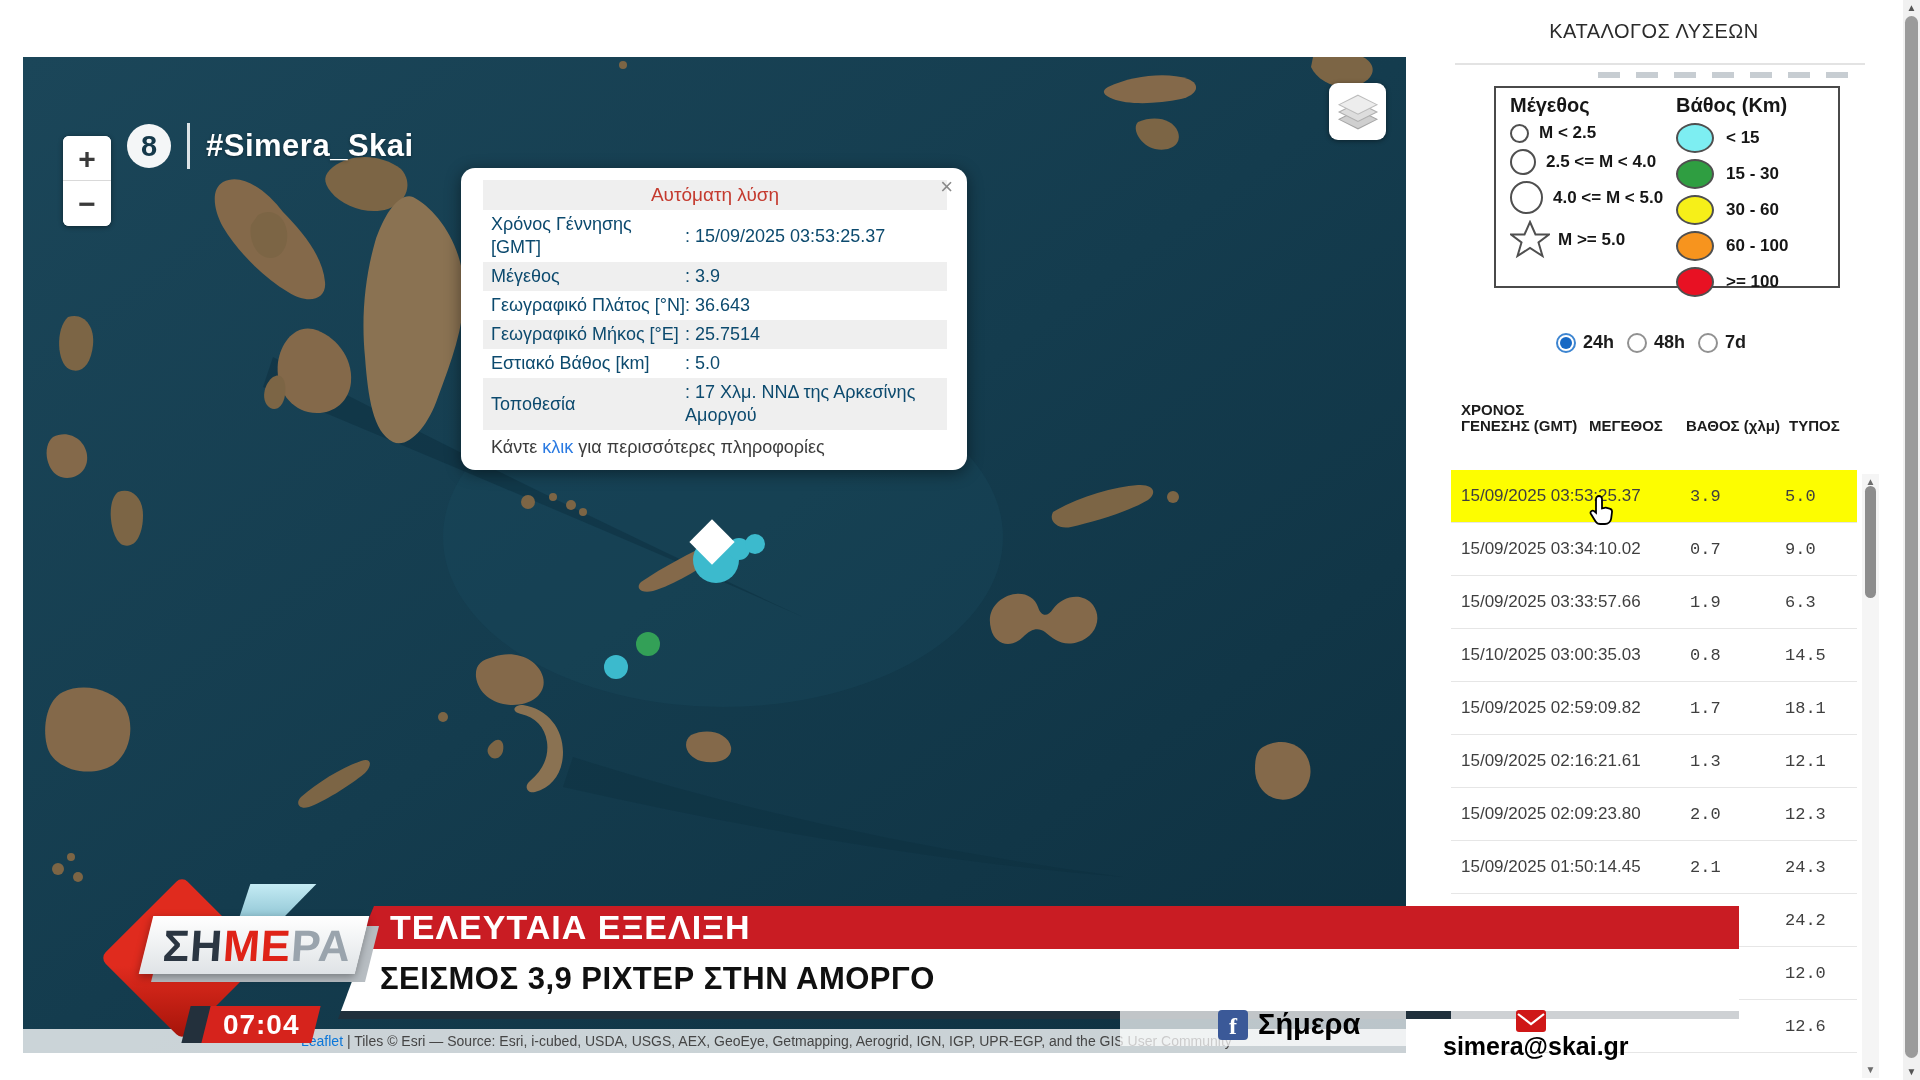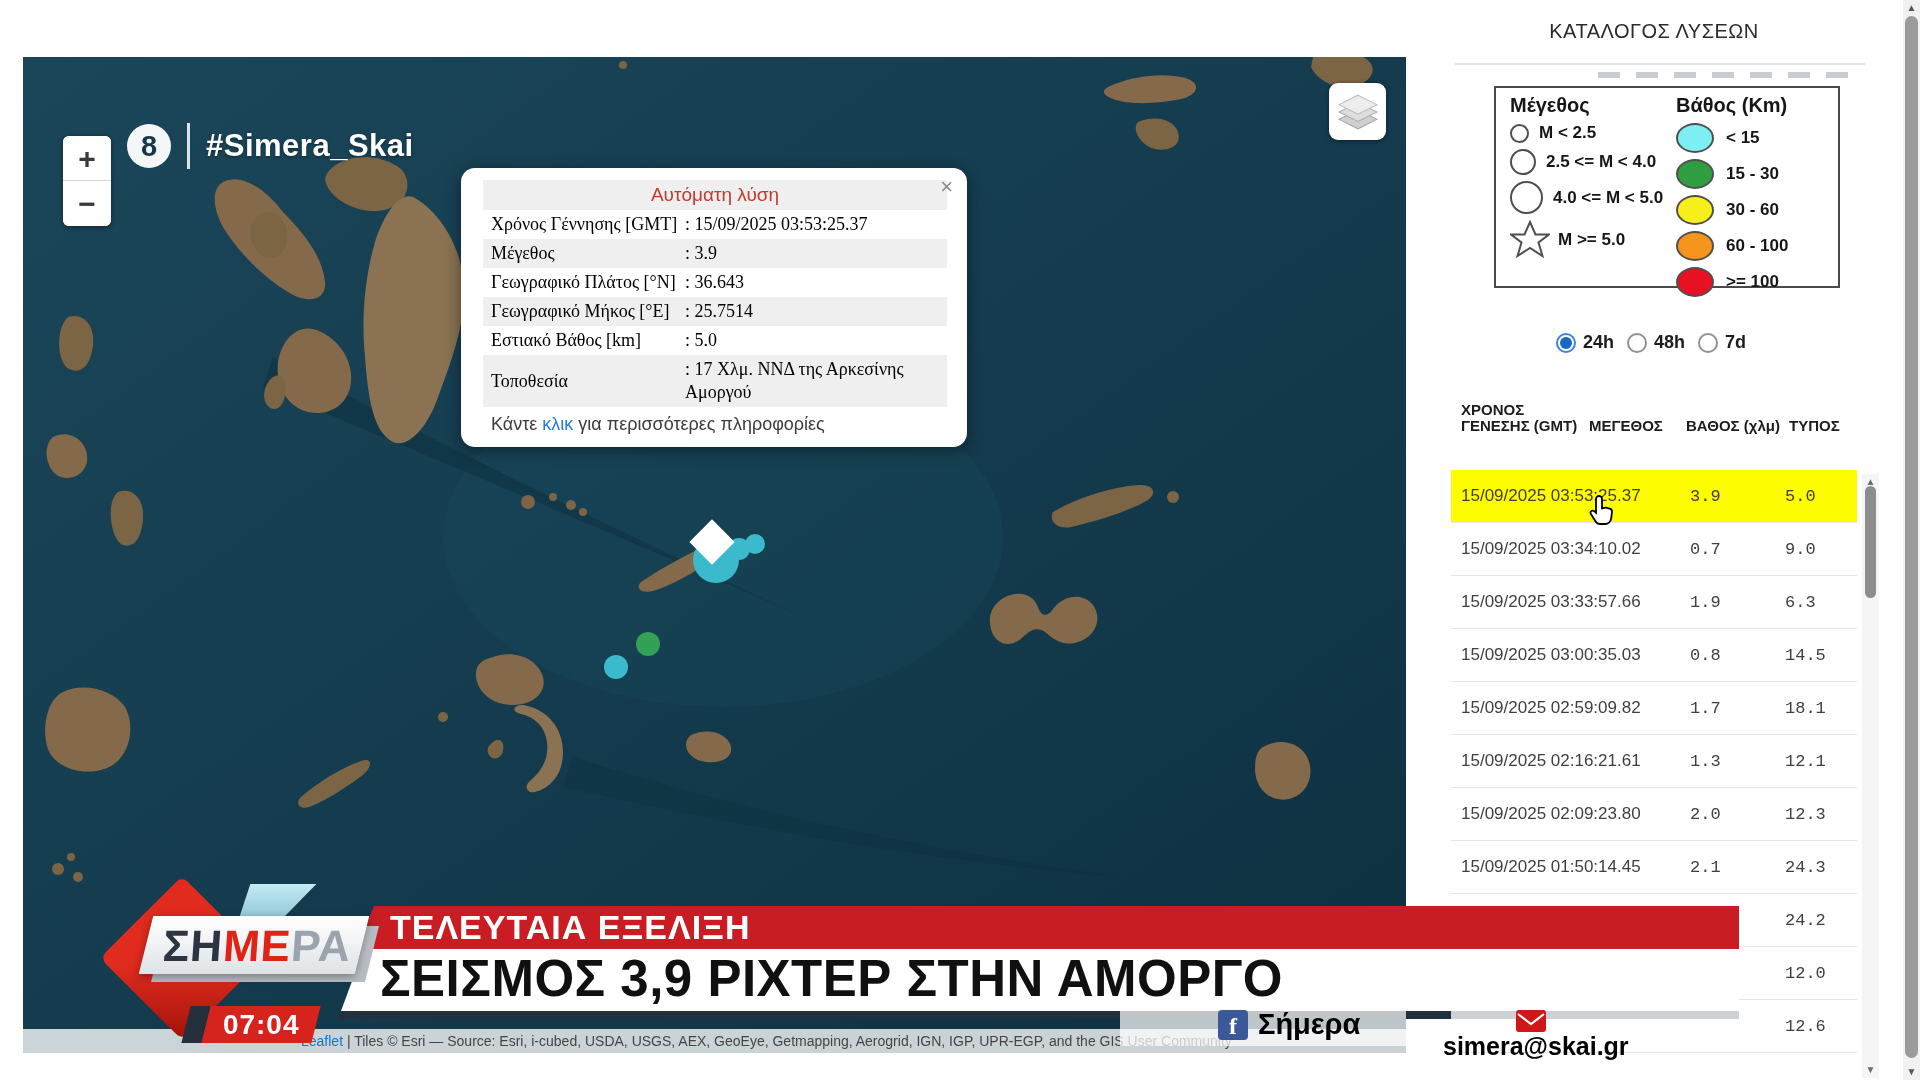--- a/index.html
+++ b/index.html
@@ -24,21 +24,21 @@
   .brand-tag{color:#fff;font-size:31px;font-weight:700;letter-spacing:.5px;text-shadow:0 1px 3px rgba(0,0,0,.4);}
 
   .layersbtn{position:absolute;left:1306px;top:26px;width:57px;height:57px;background:#fff;border:none;
            border-radius:9px;box-shadow:0 1px 5px rgba(0,0,0,.45);z-index:6;display:flex;align-items:center;justify-content:center;cursor:pointer;}
 
   
   .popup{position:absolute;left:461px;top:168px;width:506px;background:#fff;border-radius:14px;
          box-shadow:0 3px 16px rgba(0,0,0,.45);z-index:10;padding:12px 20px 10px 22px;box-sizing:border-box;}
   .popup-close{position:absolute;right:14px;top:8px;font-size:22px;color:#8a8a8a;cursor:pointer;line-height:22px;}
   .popup-title{background:#efefef;color:#c43a2e;font-size:19px;text-align:center;height:30px;line-height:30px;}
-  .prow{display:grid;grid-template-columns:194px 1fr;padding:3px 8px;font-size:18px;color:#000000;line-height:23px;align-items:center;font-family:Liberation Serif, serif;}
+  .prow{display:grid;grid-template-columns:194px 1fr;padding:3px 8px;font-size:18px;color:#0c4a6e;line-height:23px;align-items:center;}
   .prow:nth-child(even){background:#efefef;}
   .popup-foot{font-size:18px;color:#3c3c3c;padding:7px 8px 2px 8px;}
   .popup-foot a{color:#2a7ae2;text-decoration:none;cursor:pointer;}
   .tail{position:absolute;left:696px;top:526px;width:32px;height:32px;background:#fff;transform:rotate(45deg);z-index:9;}
 
   .attr{position:absolute;left:0px;top:972px;width:1383px;height:24px;background:rgba(255,255,255,.78);
         font-size:14px;color:#454545;line-height:24px;white-space:nowrap;overflow:hidden;padding-left:278px;box-sizing:border-box;z-index:12;}
   .attr a{color:#0b77d9;text-decoration:none;}
 
   
@@ -80,21 +80,21 @@
   .pagescroll{position:absolute;left:1903px;top:0;width:17px;height:1080px;background:#f1f1f1;z-index:40;}
   .pagescroll .thumb{position:absolute;left:2px;top:16px;width:13px;height:1042px;background:#9b9b9b;border-radius:7px;}
 
   
   .bar-red{position:absolute;left:350px;top:906px;width:1389px;height:43px;background:#c91c23;z-index:20;
            clip-path:polygon(24px 0,100% 0,100% 100%,6px 100%);display:flex;align-items:center;}
   .bar-red span{color:#fff;font-size:34px;font-weight:800;letter-spacing:1px;padding-left:40px;}
   .bar-white{position:absolute;left:330px;top:949px;width:1409px;height:70px;z-index:20;
            clip-path:polygon(34px 0,100% 0,100% 100%,8px 100%);
            background:linear-gradient(#ffffff 0 62px,#20303c 62px 70px);display:flex;align-items:flex-start;}
-  .bar-white span{color:#101010;font-size:51px;font-weight:800;letter-spacing:.5px;padding-left:50px;line-height:60px;white-space:nowrap;}
+  .bar-white span{color:#101010;font-size:31px;font-weight:800;letter-spacing:.5px;padding-left:50px;line-height:60px;white-space:nowrap;}
 
   
   .slogo{position:absolute;left:0;top:0;z-index:30;}
   .slogo .ribbon{position:absolute;left:210px;top:884px;width:112px;height:102px;
         background:linear-gradient(180deg,#c4ebf4,#2e7e97);clip-path:polygon(36% 0,95% 0,6% 100%);}
   .slogo .diamond{position:absolute;left:124px;top:900px;width:116px;height:116px;transform:rotate(45deg);
         background:linear-gradient(135deg,#e02b1e 55%,#a31309);border-radius:8px;}
   .slogo .underplate{position:absolute;left:158px;top:926px;width:214px;height:56px;transform:skewX(-14deg);
         background:#b7bdc2;}
   .slogo .plate{position:absolute;left:146px;top:916px;width:216px;height:58px;transform:skewX(-14deg);
@@ -326,21 +326,21 @@
           <div class="num">9.0</div>
           <div class="num"></div>
         </div>
         <div class="qrow">
           <div class="c-time">15/09/2025 03:33:57.66</div>
           <div class="num">1.9</div>
           <div class="num">6.3</div>
           <div class="num"></div>
         </div>
         <div class="qrow">
-          <div class="c-time">15/09/2025 03:00:35.03</div>
+          <div class="c-time">15/10/2025 03:00:35.03</div>
           <div class="num">0.8</div>
           <div class="num">14.5</div>
           <div class="num"></div>
         </div>
         <div class="qrow">
           <div class="c-time">15/09/2025 02:59:09.82</div>
           <div class="num">1.7</div>
           <div class="num">18.1</div>
           <div class="num"></div>
         </div>

